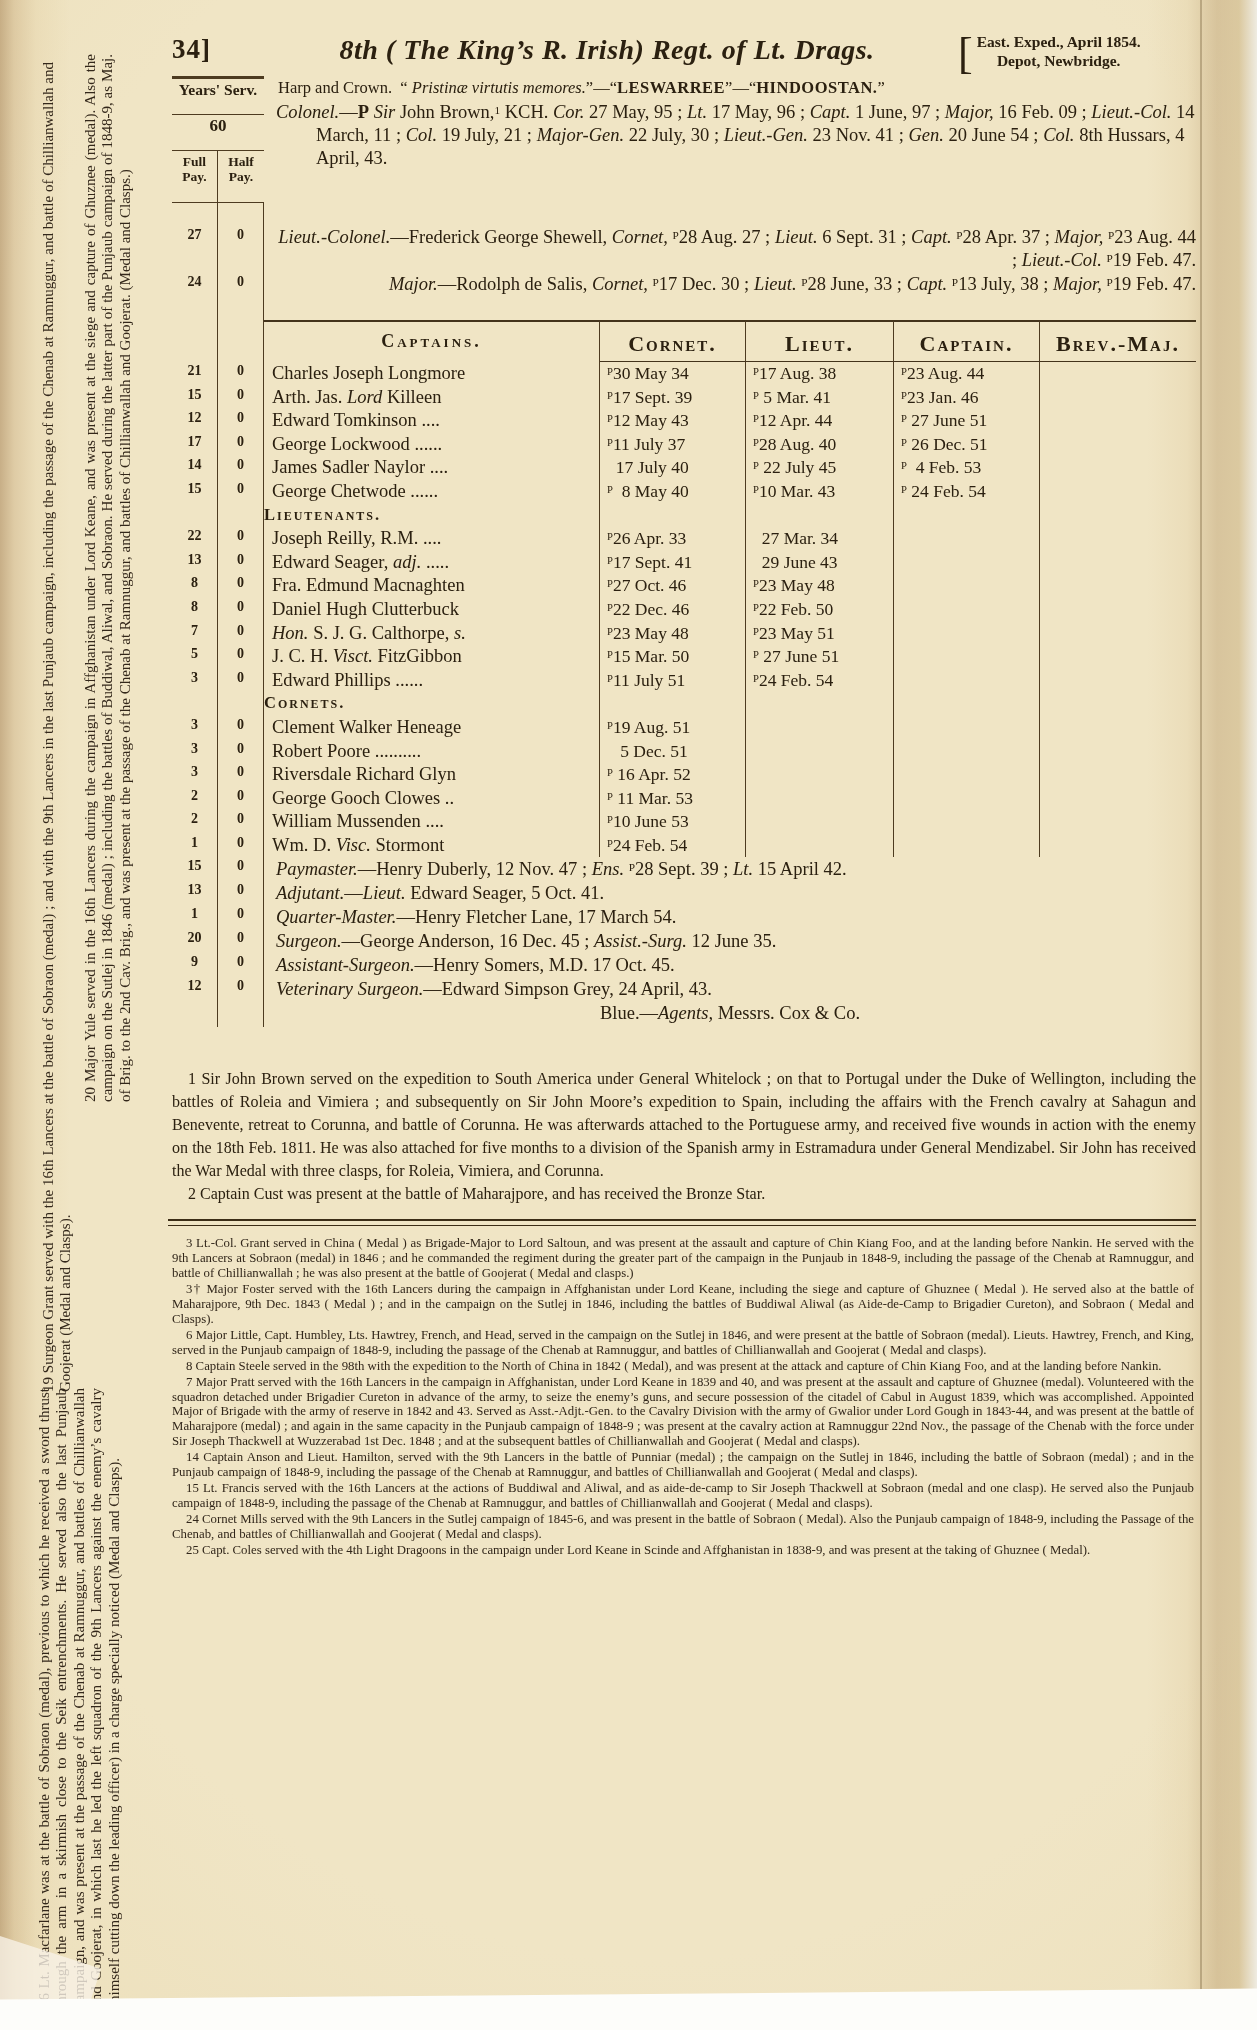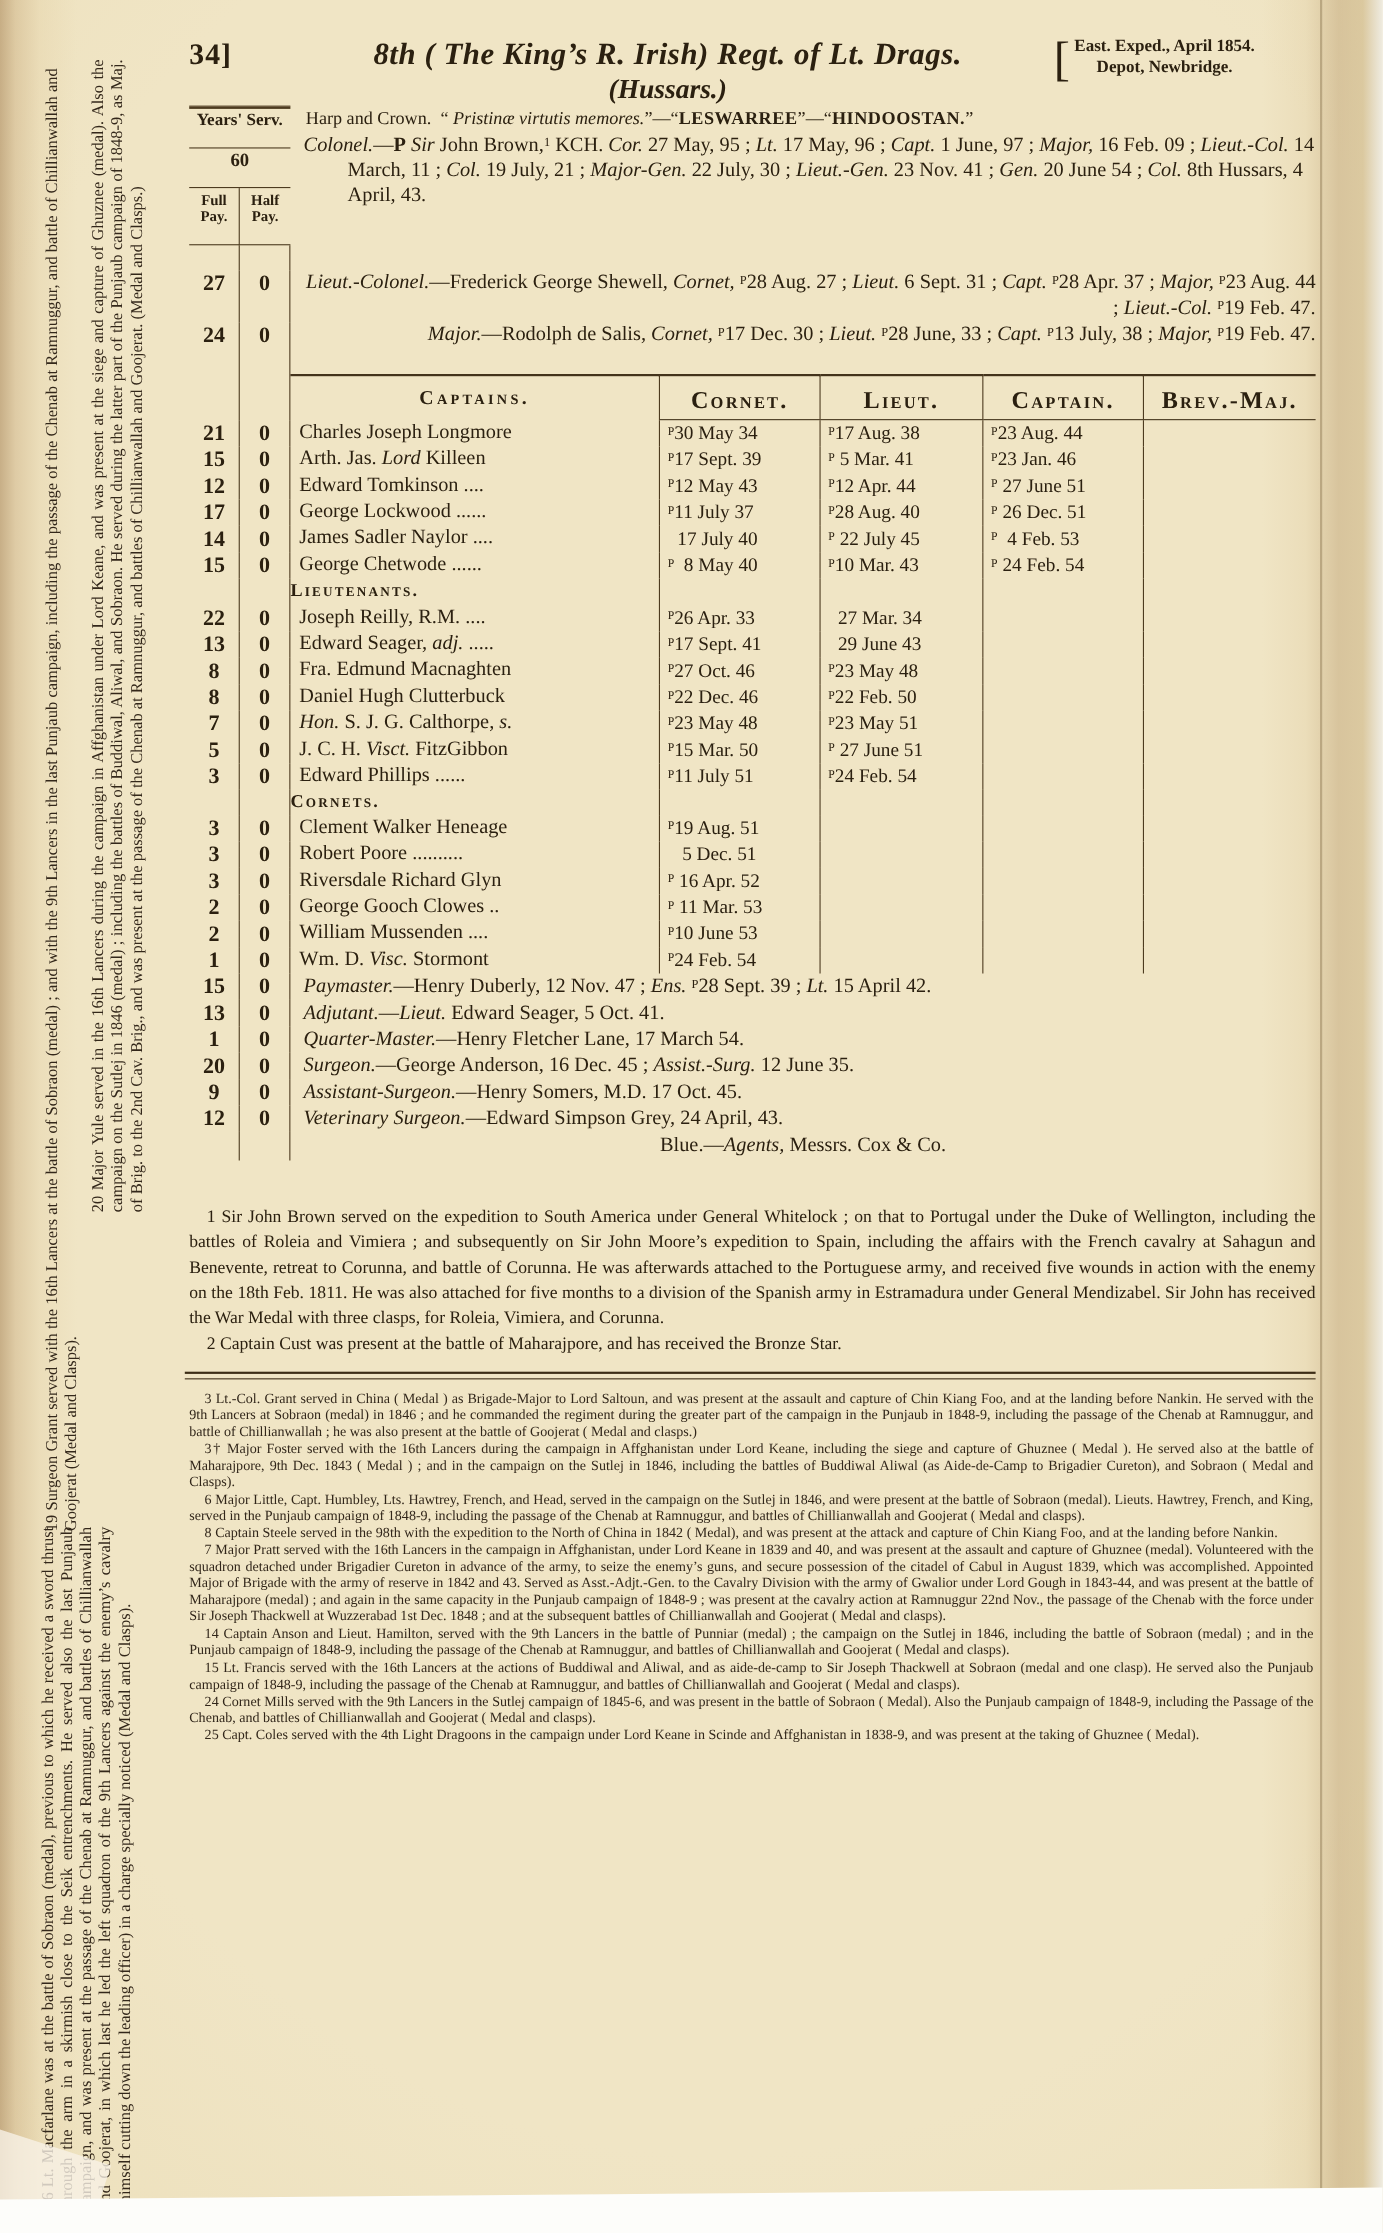--- a/index.html
+++ b/index.html
@@ -31,21 +31,21 @@
   .title{font-size:28px;font-weight:bold;font-style:italic;letter-spacing:.5px;white-space:nowrap;}
   .subtitle{font-size:25px;font-weight:bold;font-style:italic;margin-top:2px;}
   .corner{display:flex;align-items:flex-start;width:238px;font-weight:bold;margin-top:-2px;}
   .bracket{font-size:44px;font-weight:normal;line-height:44px;margin-right:4px;}
   .corner-lines{font-size:15.5px;line-height:19px;text-align:center;}
 
   
   .row{display:grid;grid-template-columns:46px 46px 1fr;}
   .cell{box-sizing:border-box;}
   .bR{border-right:1.3px solid #4d3b20;}
-  .fp,.hp{text-align:center;font-weight:bold;font-size:20px;padding-top:1px;}
+  .fp,.hp{text-align:center;font-weight:bold;font-size:14px;padding-top:1px;}
   .content{padding-left:12px;}
 
   
   .svc{display:grid;grid-template-columns:46px 46px;grid-column:1/3;border-top:1.5px solid #4d3b20;}
   .svc-title{grid-column:1/3;text-align:center;font-weight:bold;font-size:15.5px;padding:2px 0 1px;
     border-bottom:1.4px solid #4d3b20;border-top:2.5px double #4d3b20;}
   .svc-total{grid-column:1/3;text-align:center;font-weight:bold;font-size:17px;padding:1px 0;border-bottom:1.4px solid #4d3b20;}
   .svc-pay{text-align:center;font-weight:bold;font-size:13.5px;line-height:15px;padding:3px 1px 4px;border-bottom:1.4px solid #4d3b20;}
   .svc-fillL,.svc-fillR{min-height:10px;}
   .r-top{min-height:150px;}
@@ -87,21 +87,20 @@
   <div class="mnote mnote-16">16 Lt. Macfarlane was at the battle of Sobraon (medal), previous to which he received a sword thrust through the arm in a skirmish close to the Seik entrenchments.  He served also the last Punjaub campaign, and was present at the passage of the Chenab at Ramnuggur, and battles of Chillianwallah and Goojerat, in which last he led the left squadron of the 9th Lancers against the enemy’s cavalry (himself cutting down the leading officer) in a charge specially noticed (Medal and Clasps).</div>
   <div class="mnote mnote-19">19 Surgeon Grant served with the 16th Lancers at the battle of Sobraon (medal) ; and with the 9th Lancers in the last Punjaub campaign, including the passage of the Chenab at Ramnuggur, and battle of Chillianwallah and Goojerat (Medal and Clasps).</div>
   <div class="mnote mnote-20">20 Major Yule served in the 16th Lancers during the campaign in Affghanistan under Lord Keane, and was present at the siege and capture of Ghuznee (medal).  Also the campaign on the Sutlej in 1846 (medal) ; including the battles of Buddiwal, Aliwal, and Sobraon.  He served during the latter part of the Punjaub campaign of 1848-9, as Maj. of Brig. to the 2nd Cav. Brig., and was present at the passage of the Chenab at Ramnuggur, and battles of Chillianwallah and Goojerat. (Medal and Clasps.)</div>
 
   <div class="main">
 
     <div class="hdr">
       <div class="pagenum">34]</div>
       <div class="titleblock">
         <div class="title">8th ( The King’s R. Irish) Regt. of Lt. Drags.</div>
-        <div class="subtitle">(Hussars.)</div>
       </div>
       <div class="corner">
         <span class="bracket">[</span>
         <div class="corner-lines">
           <div>East. Exped., April 1854.</div>
           <div>Depot, Newbridge.</div>
         </div>
       </div>
     </div>
 

